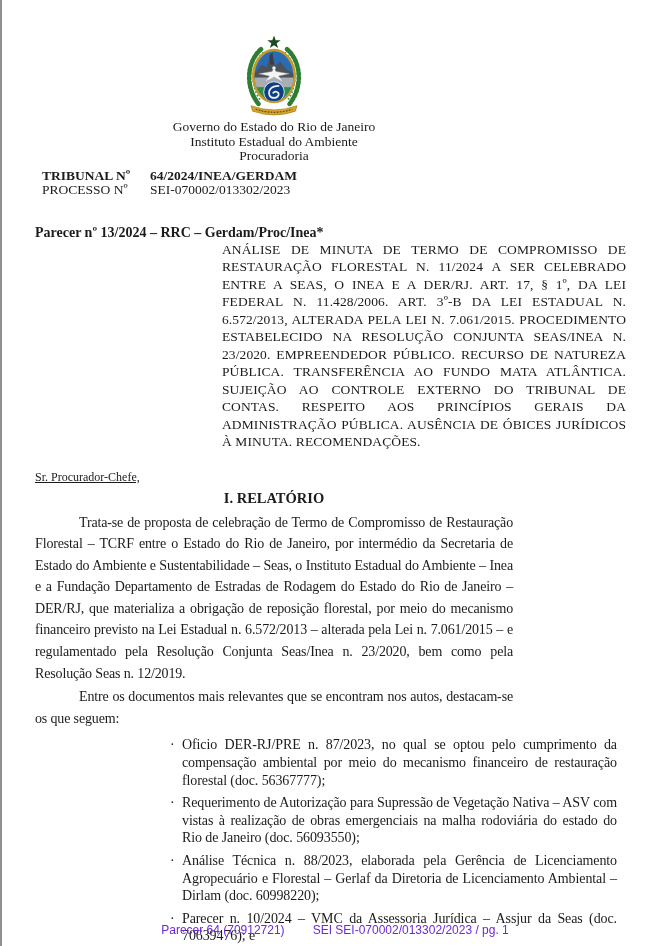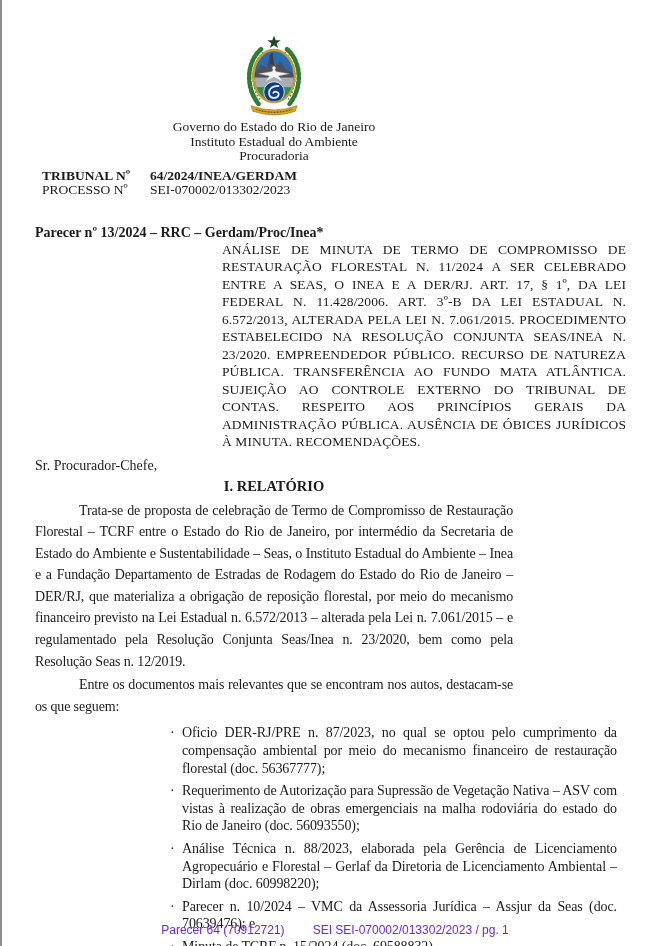--- a/index.html
+++ b/index.html
@@ -50,23 +50,24 @@
   }
   .ementa{
     margin-left:187px;
     width:404px;
     font-size:13.5px;
     line-height:17.5px;
     text-align:justify;
     letter-spacing:0.1px;
   }
   .salutation{
-    margin-top:4px;
-    font-size:14px;
+    margin-top:16px;
+    font-size:12px;
     line-height:21.5px;
+    text-decoration:underline;
   }
   .section-title{
     margin-top:0;
     text-align:center;
     font-size:14.5px;
     font-weight:bold;
     line-height:21.5px;
   }
   .para{
     margin-top:2px;

